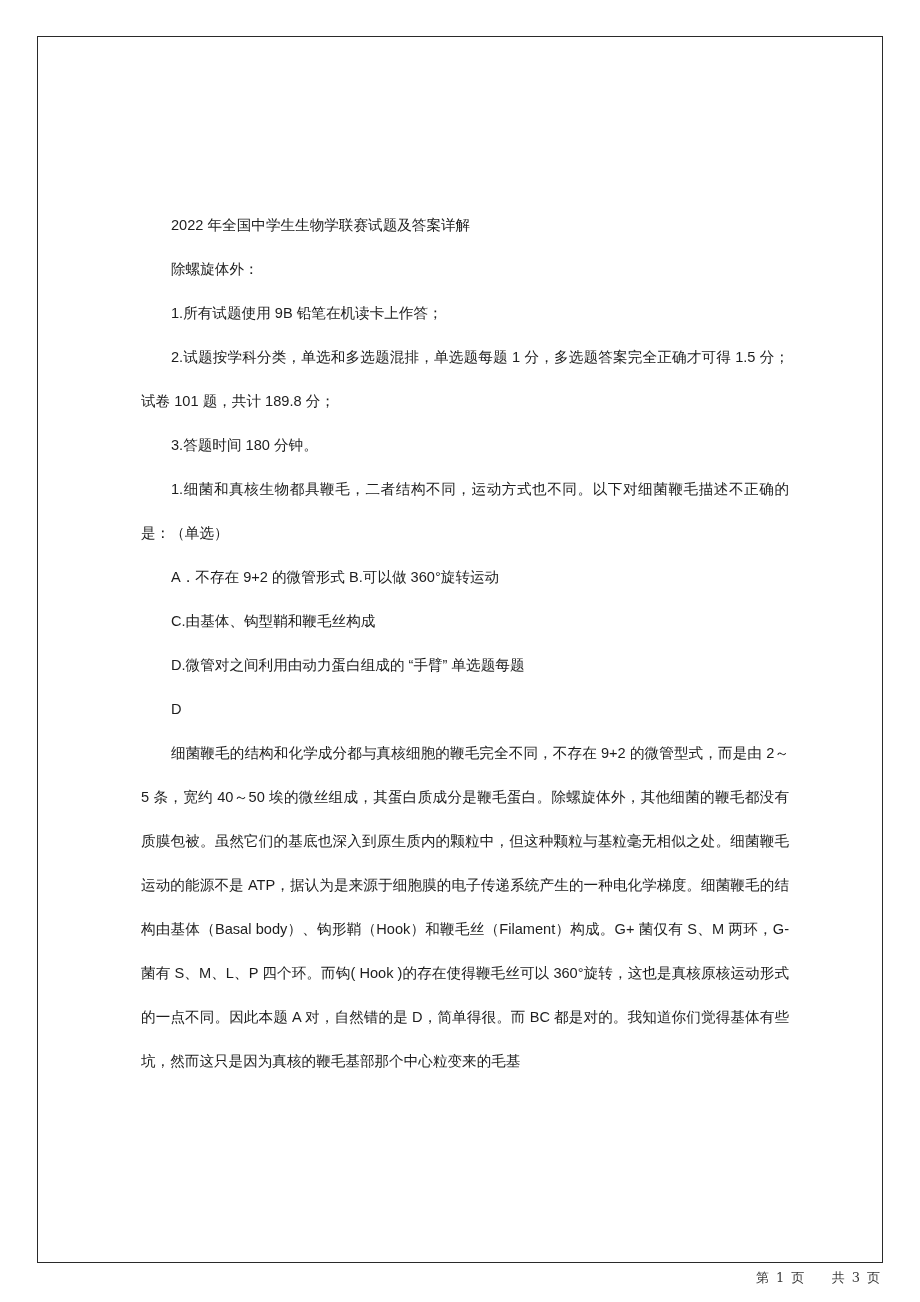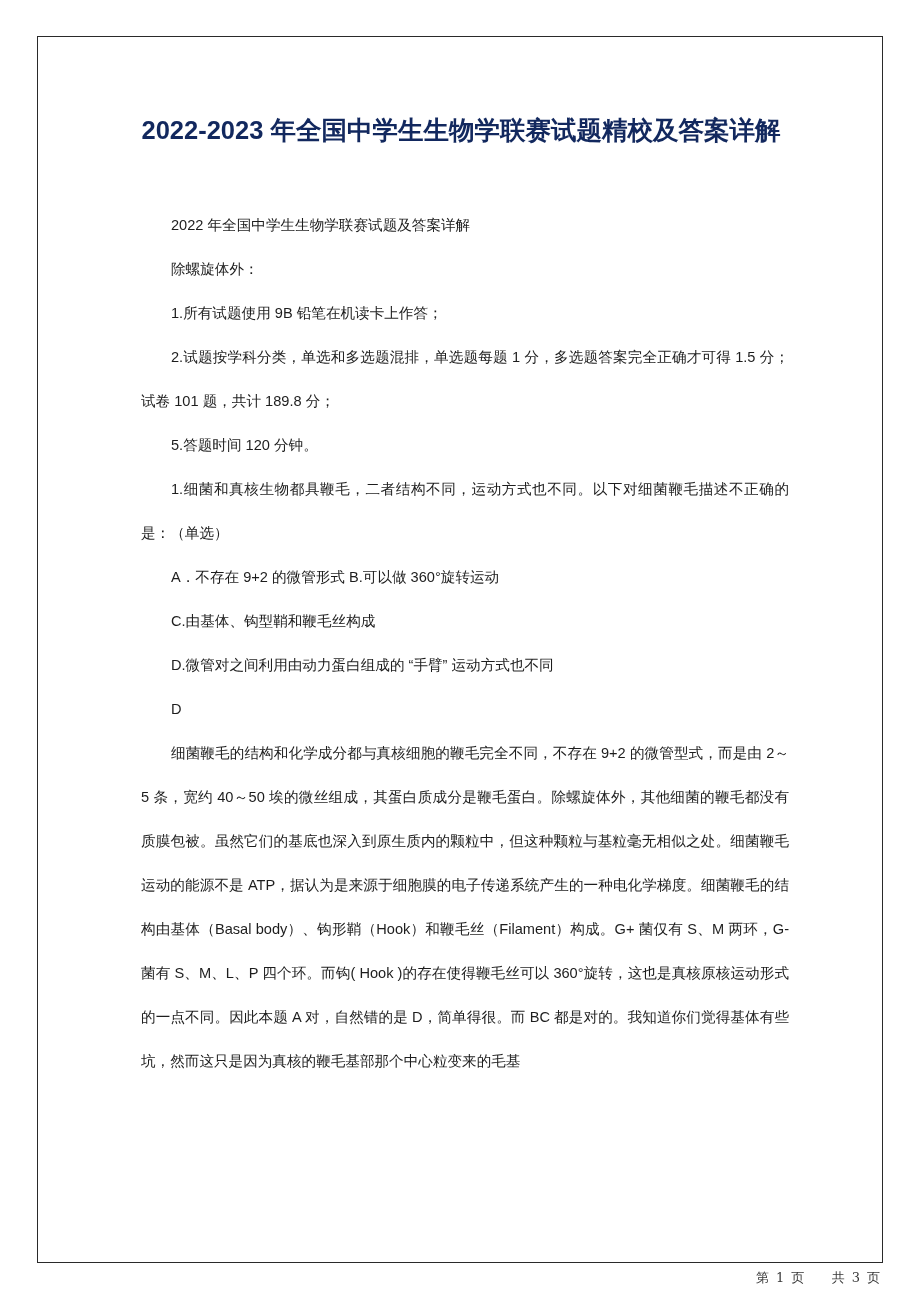--- a/index.html
+++ b/index.html
@@ -89,42 +89,41 @@
     letter-spacing: 1px;
   }
   .footer span { margin: 0 3px; }
 </style>
 </head>
 <body>
 
 <div class="page">
   <div class="page-inner">
 
-    <div class="doc-title">2022-2023 年全国中学生生物学联赛试题精校及答案详解</div>
 
     <div class="body-block">
 
       <p class="para indent">2022 年全国中学生生物学联赛试题及答案详解</p>
 
       <p class="para indent">除螺旋体外：</p>
 
       <p class="para indent">1.所有试题使用 9B 铅笔在机读卡上作答；</p>
 
       <p class="para indent">2.试题按学科分类，单选和多选题混排，单选题每题 1 分，多选题答案完全正确才可得 1.5 分；试卷 101 题，共计 189.8 分；</p>
 
-      <p class="para indent">5.答题时间 120 分钟。</p>
+      <p class="para indent">3.答题时间 180 分钟。</p>
 
 
       <p class="para indent">1.细菌和真核生物都具鞭毛，二者结构不同，运动方式也不同。以下对细菌鞭毛描述不正确的是：（单选）</p>
 
       <p class="para indent">A．不存在 9+2 的微管形式 B.可以做 360°旋转运动</p>
 
       <p class="para indent">C.由基体、钩型鞘和鞭毛丝构成</p>
 
-      <p class="para indent">D.微管对之间利用由动力蛋白组成的 “手臂” 运动方式也不同</p>
+      <p class="para indent">D.微管对之间利用由动力蛋白组成的 “手臂” 单选题每题</p>
 
       <p class="para indent">D</p>
 
       <p class="para indent-wide">细菌鞭毛的结构和化学成分都与真核细胞的鞭毛完全不同，不存在 9+2 的微管型式，而是由 2～5 条，宽约 40～50 埃的微丝组成，其蛋白质成分是鞭毛蛋白。除螺旋体外，其他细菌的鞭毛都没有质膜包被。虽然它们的基底也深入到原生质内的颗粒中，但这种颗粒与基粒毫无相似之处。细菌鞭毛运动的能源不是 ATP，据认为是来源于细胞膜的电子传递系统产生的一种电化学梯度。细菌鞭毛的结构由基体（Basal body）、钩形鞘（Hook）和鞭毛丝（Filament）构成。G+ 菌仅有 S、M 两环，G-菌有 S、M、L、P 四个环。而钩( Hook )的存在使得鞭毛丝可以 360°旋转，这也是真核原核运动形式的一点不同。因此本题 A 对，自然错的是 D，简单得很。而 BC 都是对的。我知道你们觉得基体有些坑，然而这只是因为真核的鞭毛基部那个中心粒变来的毛基</p>
 
     </div>
 
     <div class="footer">
       <span>第</span><span>1</span><span>页</span>
       &nbsp;&nbsp;

